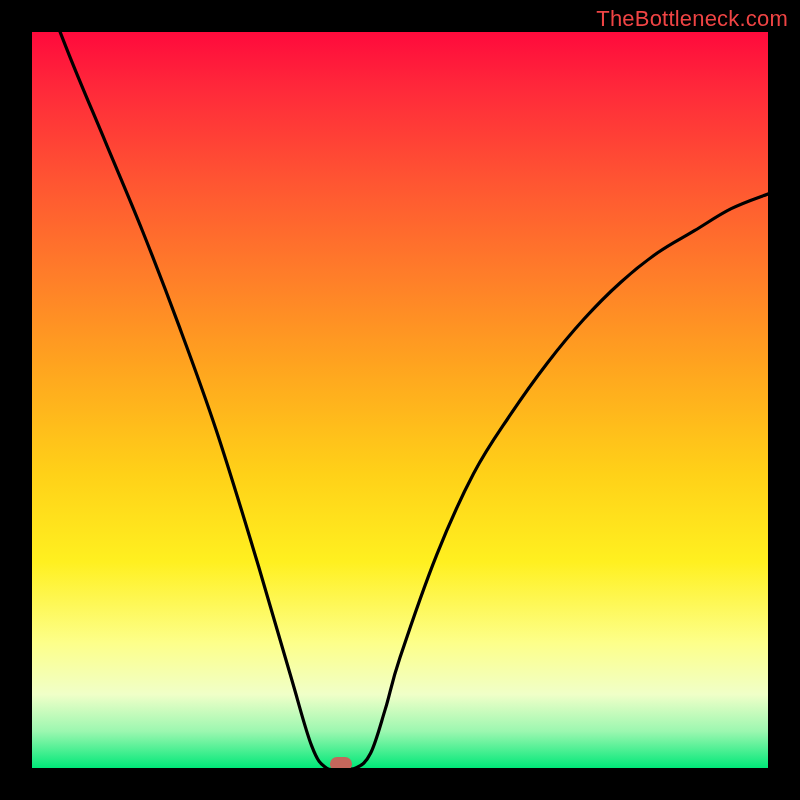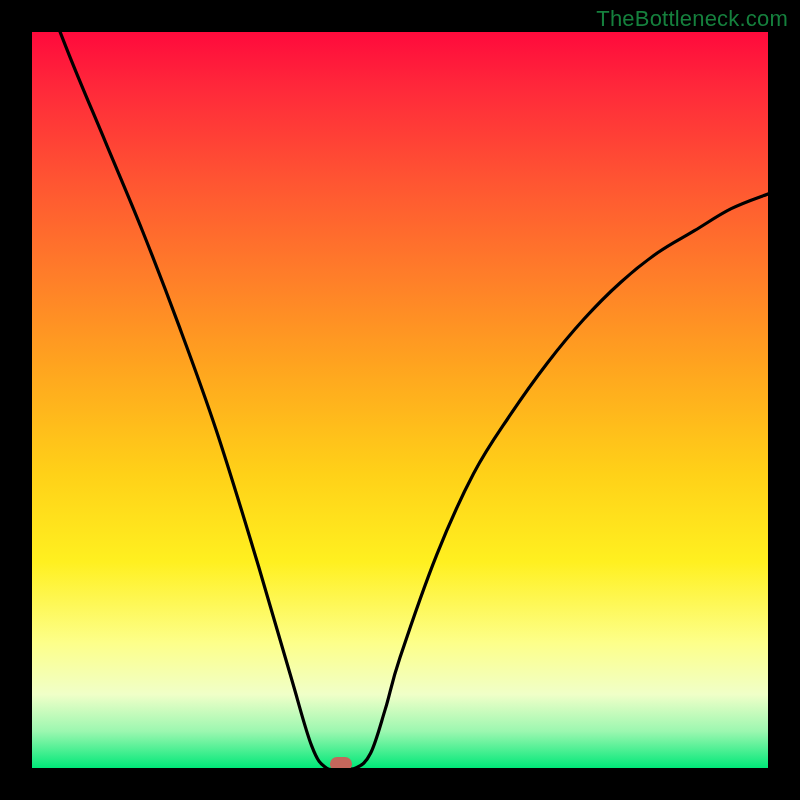--- a/index.html
+++ b/index.html
@@ -52,21 +52,21 @@
     width: 22px;
     height: 14px;
     border-radius: 7px;
     background: #c4665b;
     transform: translate(-50%, -50%);
   }
   .watermark {
     position: absolute;
     top: 6px;
     right: 12px;
-    color: #15803d;
+    color: #ef4444;
     font-size: 22px;
     letter-spacing: 0.2px;
     font-weight: 400;
   }
 </style>
 </head>
 <body>
 
 <div class="frame">
 

